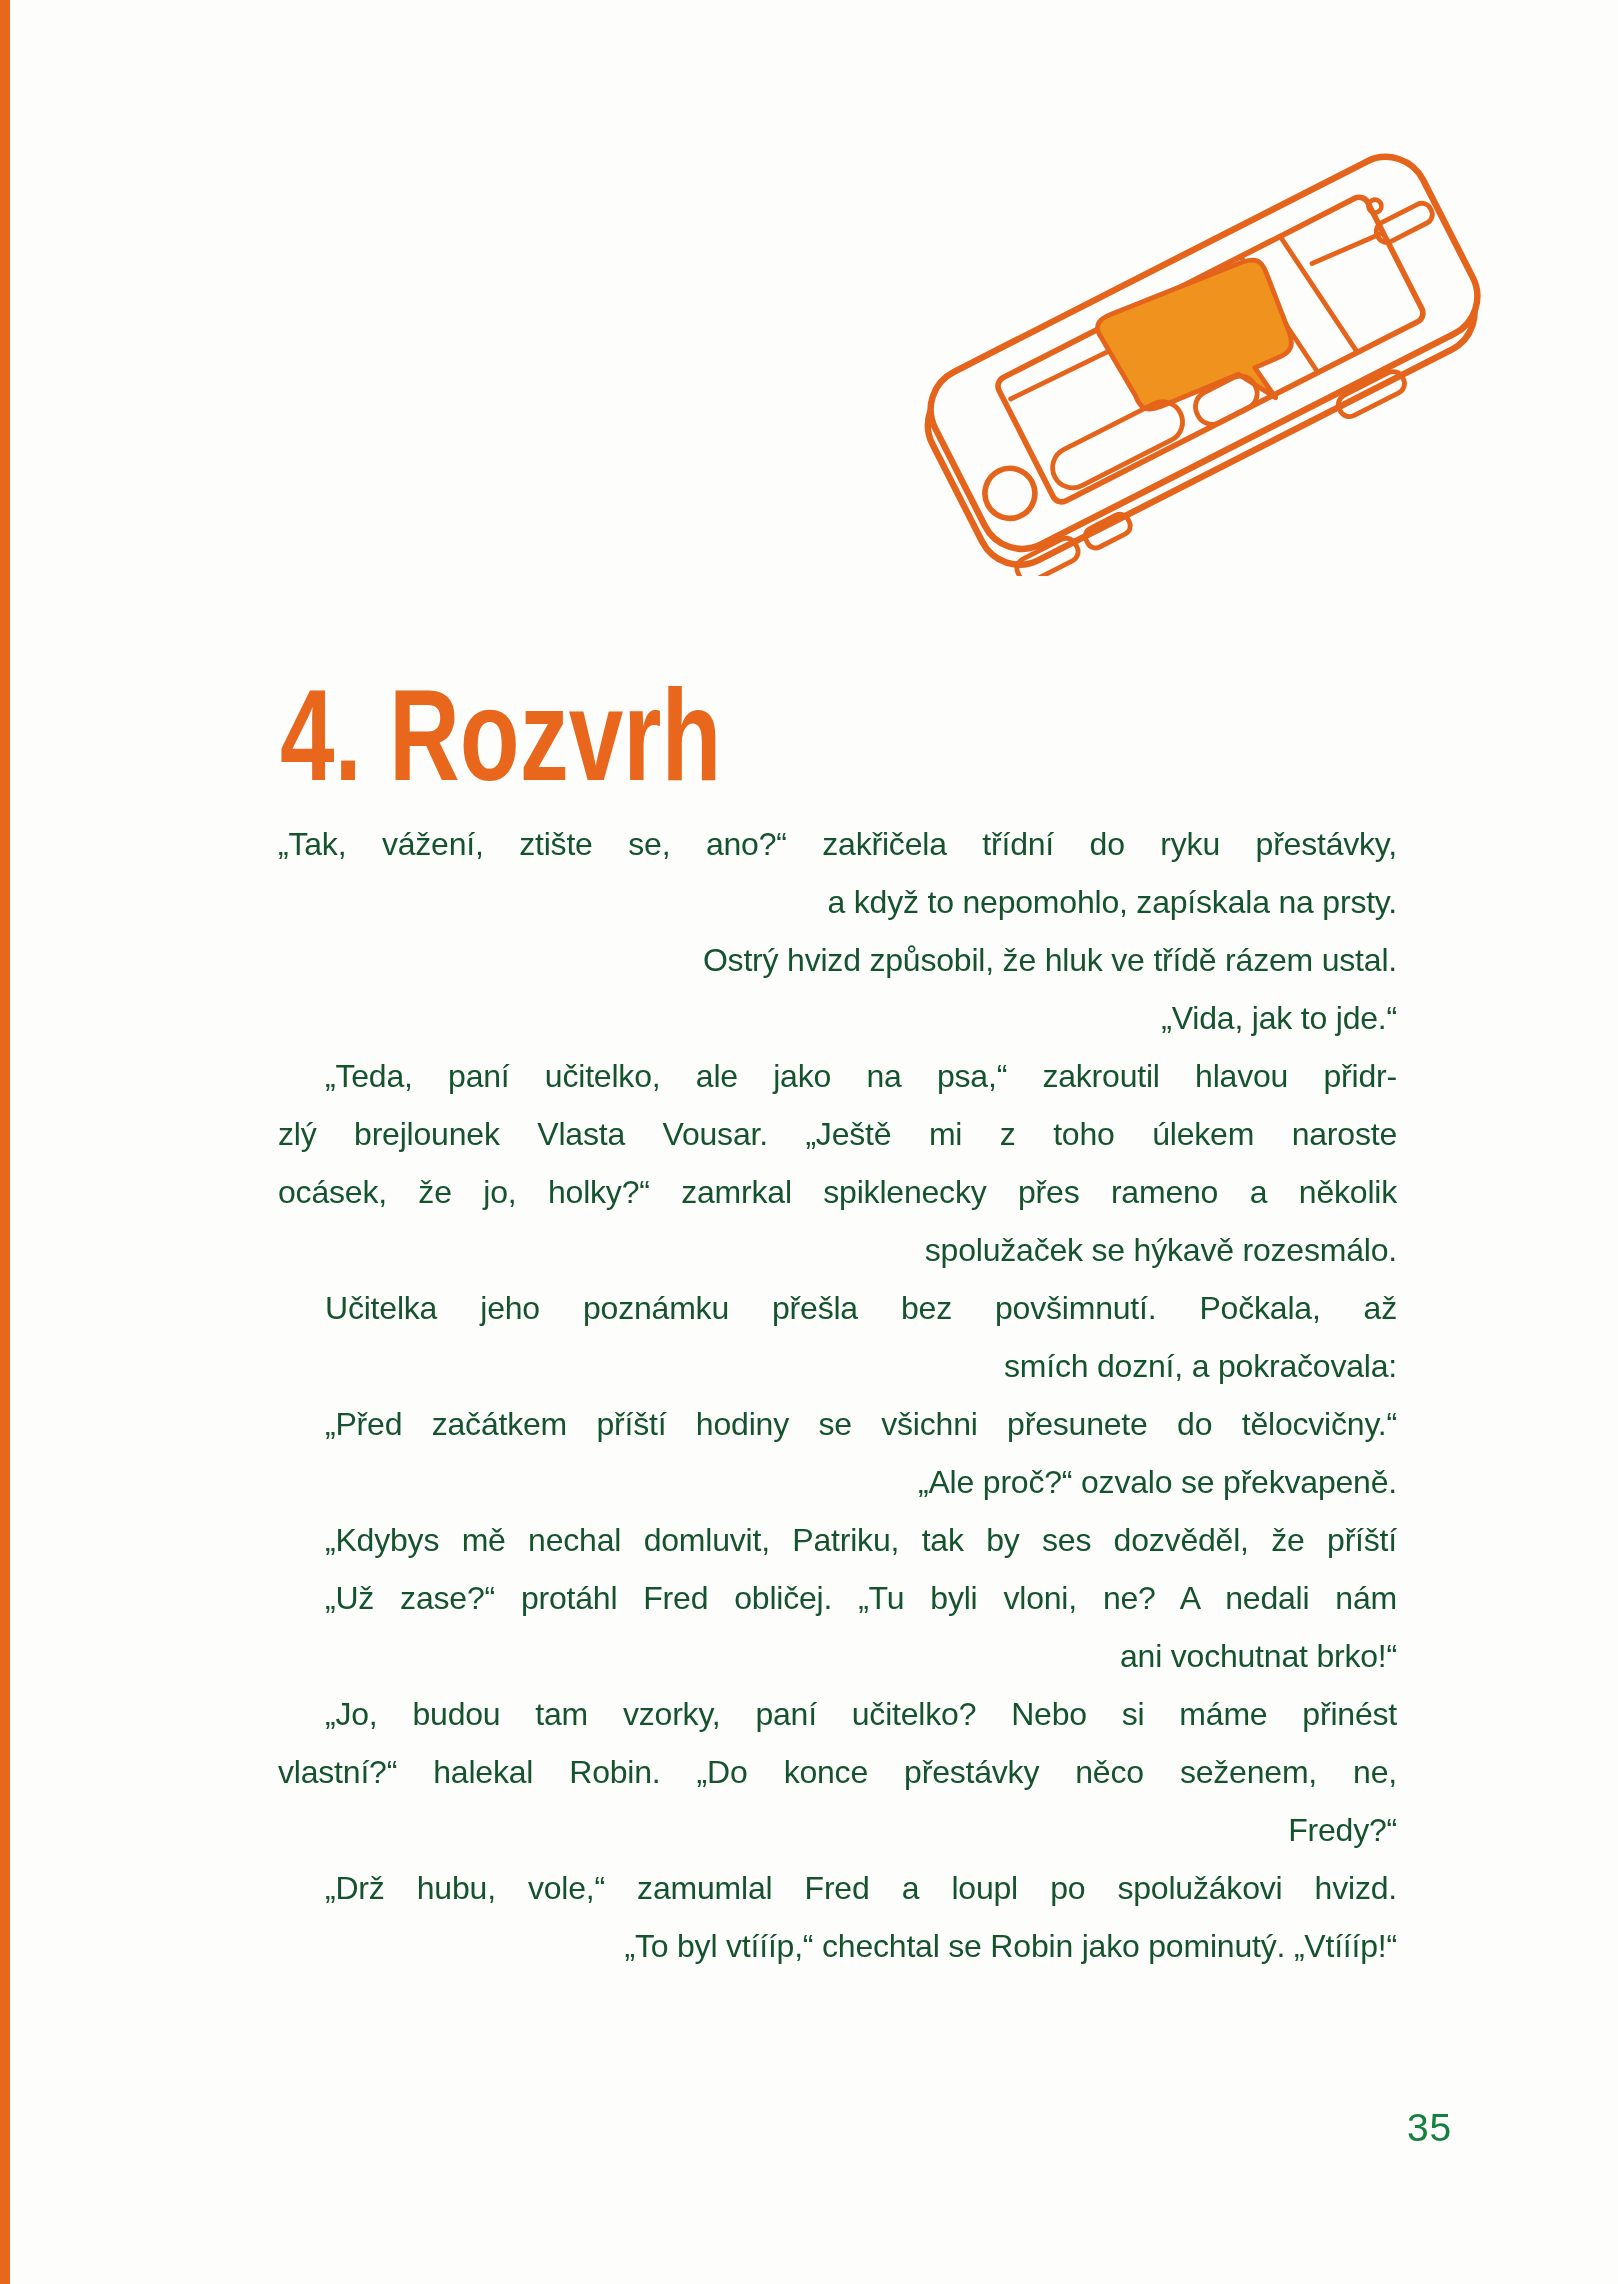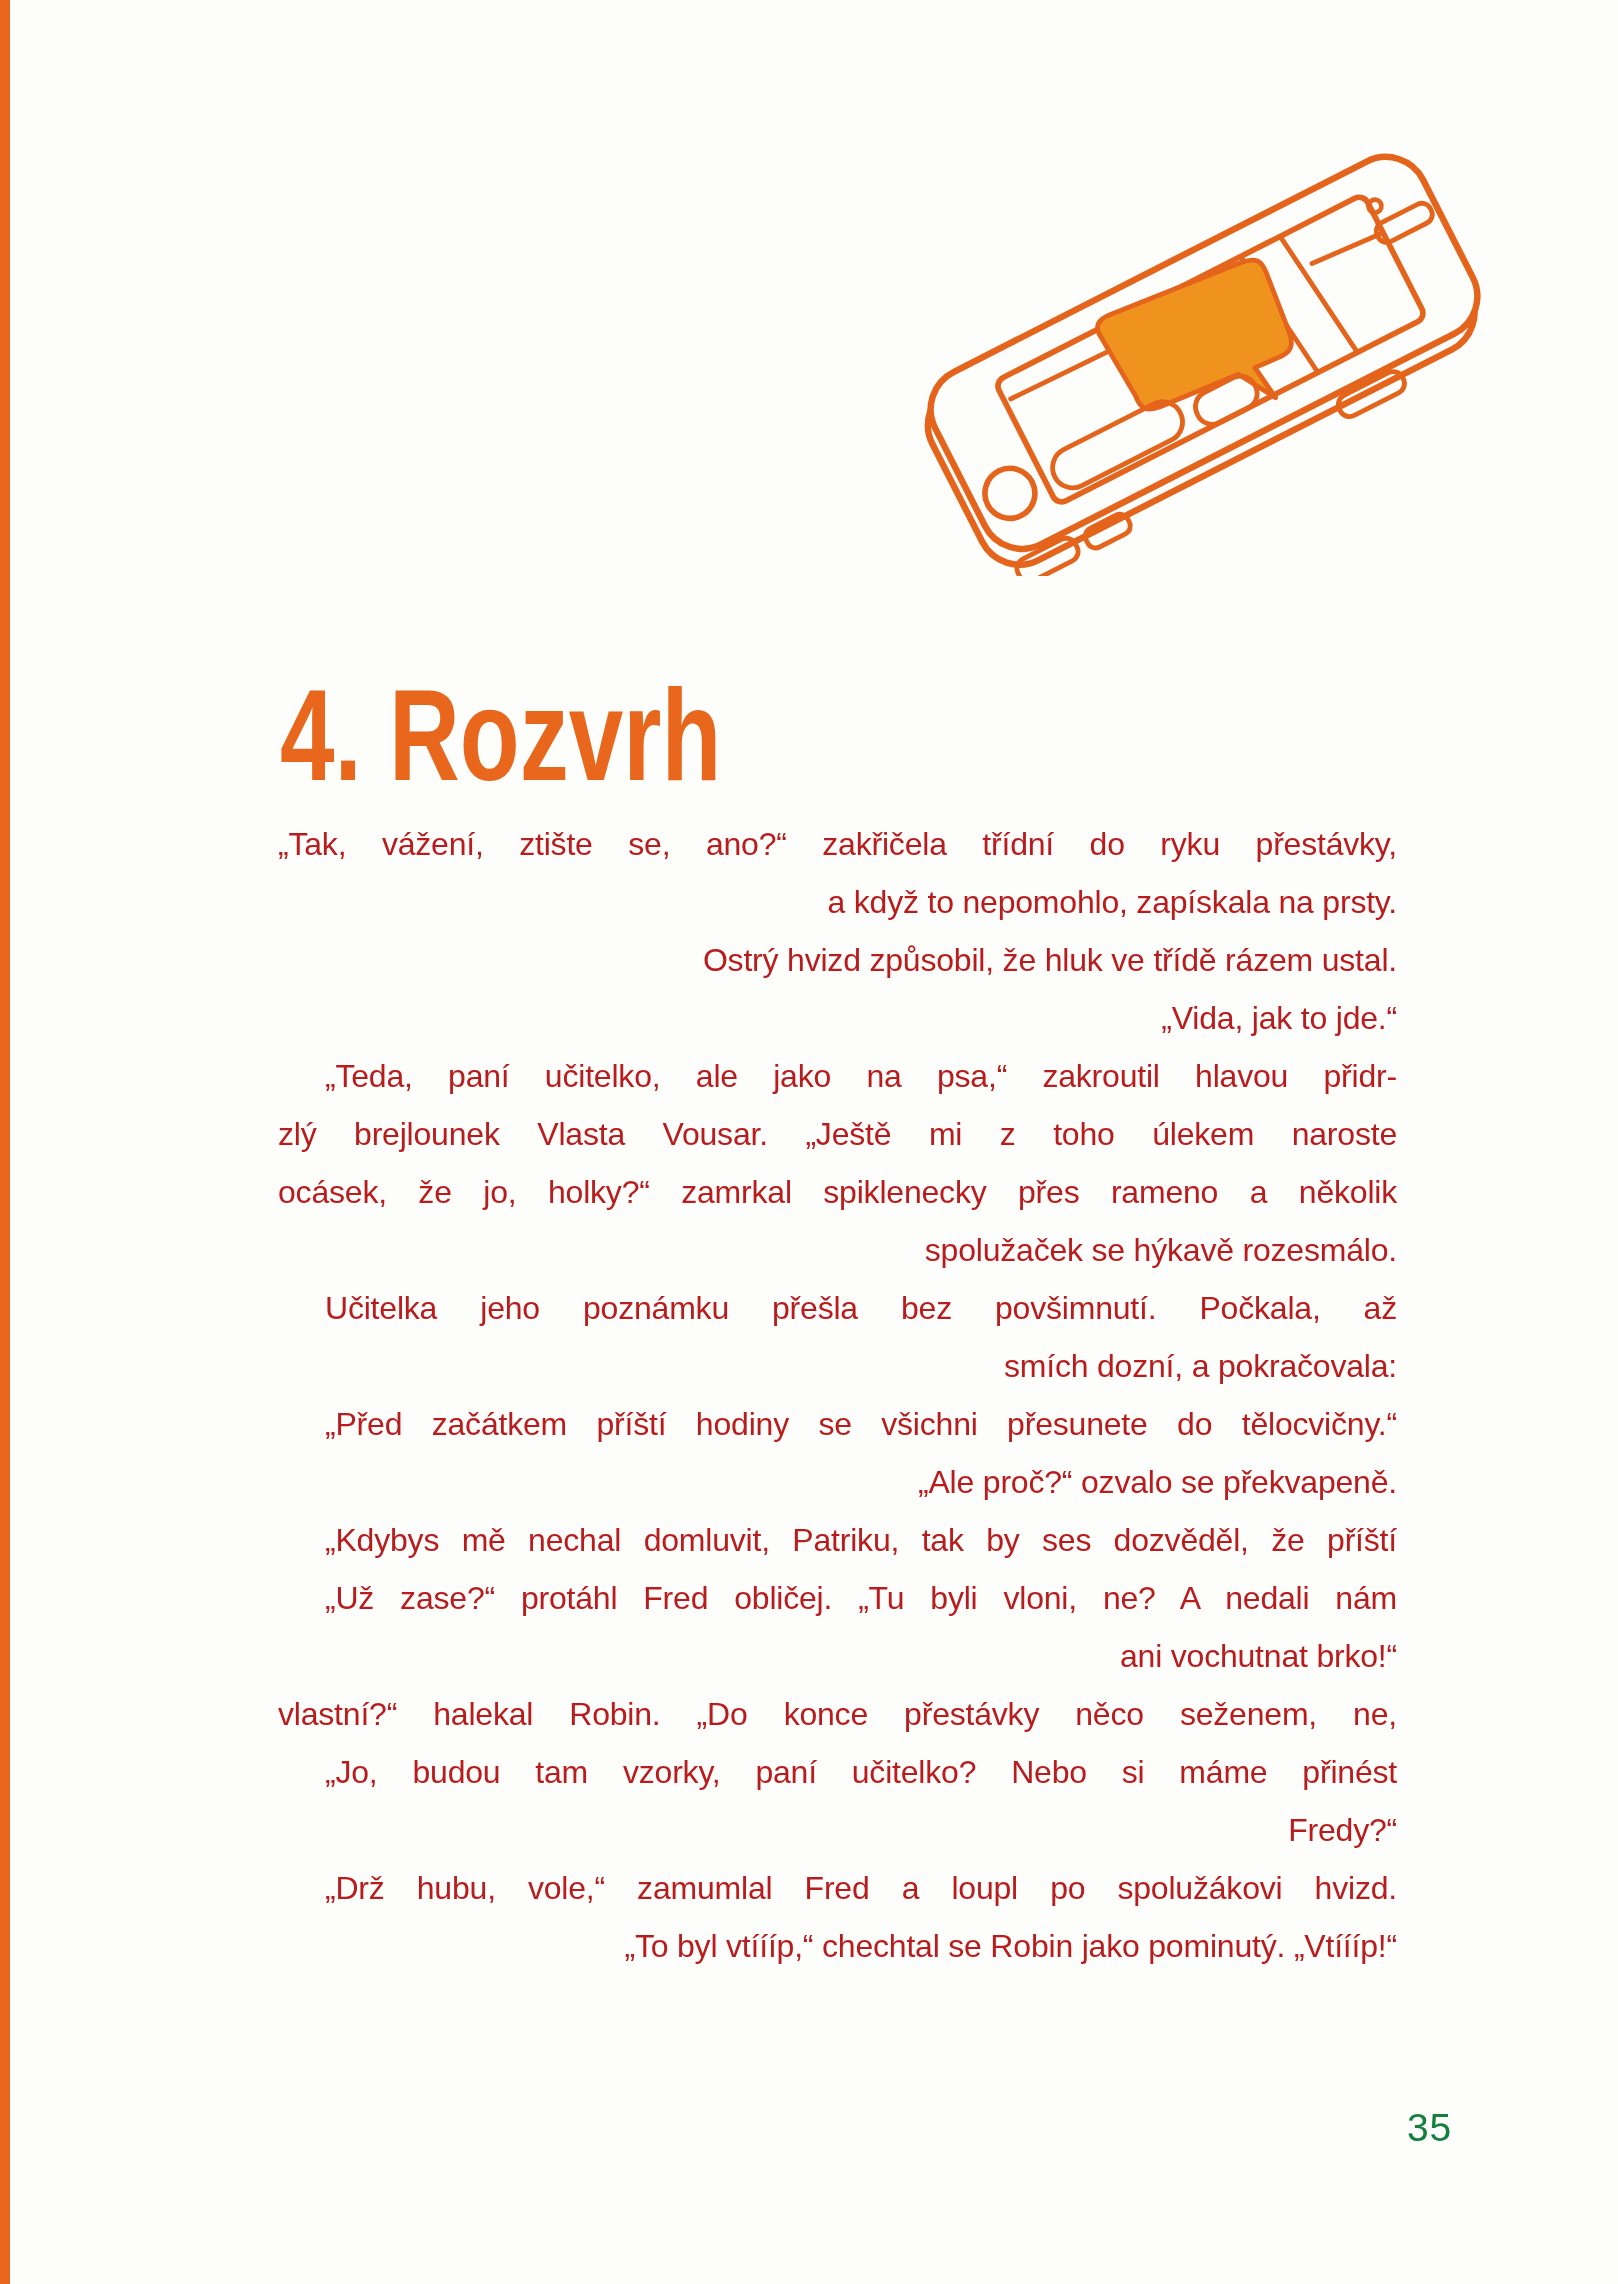--- a/index.html
+++ b/index.html
@@ -25,21 +25,21 @@
     color: #E8671C;
     transform: scaleX(0.76);
     transform-origin: left top;
     white-space: nowrap;
   }
   .body-text {
     position: absolute; left: 278px; top: 815px;
     width: 1119px;
     font-size: 32px; line-height: 58px;
     letter-spacing: -0.2px;
-    color: #b91c1c;
+    color: #14532d;
   }
   .line { text-align: right; }
   .line.indent { padding-left: 47px; }
   .line.justify { text-align: justify; text-align-last: justify; }
   .page-number {
     position: absolute; left: 1407px; top: 2106px;
     font-size: 39px; color: #15803d;
     letter-spacing: 0.8px;
   }
 </style>
@@ -93,21 +93,21 @@
     <div class="line justify">zlý brejlounek Vlasta Vousar. „Ještě mi z toho úlekem naroste</div>
     <div class="line justify">ocásek, že jo, holky?“ zamrkal spiklenecky přes rameno a několik</div>
     <div class="line">spolužaček se hýkavě rozesmálo.</div>
     <div class="line indent justify">Učitelka jeho poznámku přešla bez povšimnutí. Počkala, až</div>
     <div class="line">smích dozní, a pokračovala:</div>
     <div class="line indent justify">„Před začátkem příští hodiny se všichni přesunete do tělocvičny.“</div>
     <div class="line indent">„Ale proč?“ ozvalo se překvapeně.</div>
     <div class="line indent justify">„Kdybys mě nechal domluvit, Patriku, tak by ses dozvěděl, že příští</div>
     <div class="line indent justify">„Už zase?“ protáhl Fred obličej. „Tu byli vloni, ne? A nedali nám</div>
     <div class="line">ani vochutnat brko!“</div>
+    <div class="line indent justify">„Jo, budou tam vzorky, paní učitelko? Nebo si máme přinést</div>
     <div class="line justify">vlastní?“ halekal Robin. „Do konce přestávky něco seženem, ne,</div>
-    <div class="line indent justify">„Jo, budou tam vzorky, paní učitelko? Nebo si máme přinést</div>
     <div class="line">Fredy?“</div>
     <div class="line indent justify">„Drž hubu, vole,“ zamumlal Fred a loupl po spolužákovi hvizd.</div>
     <div class="line indent">„To byl vtíííp,“ chechtal se Robin jako pominutý. „Vtíííp!“</div>
   </div>
 
 <div class="page-number">35</div>
 
 
 </body></html>

